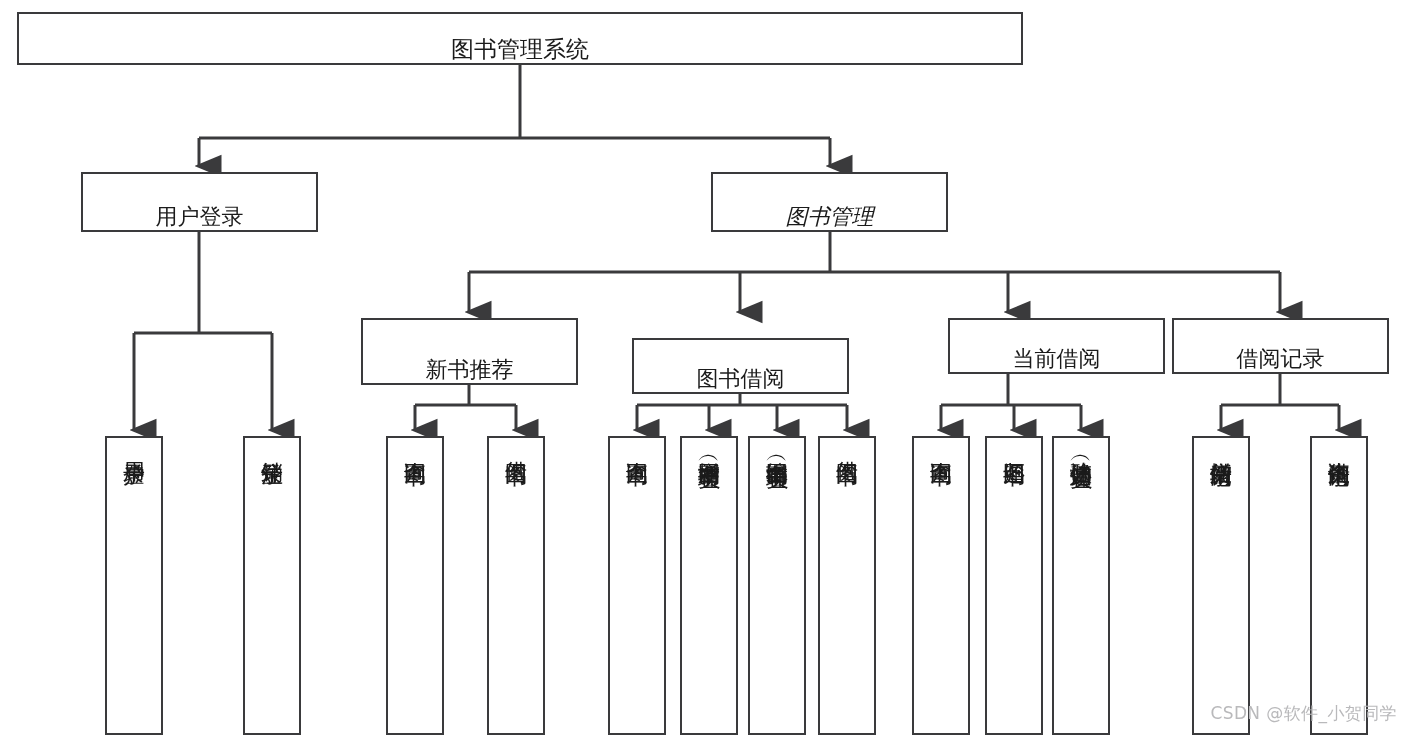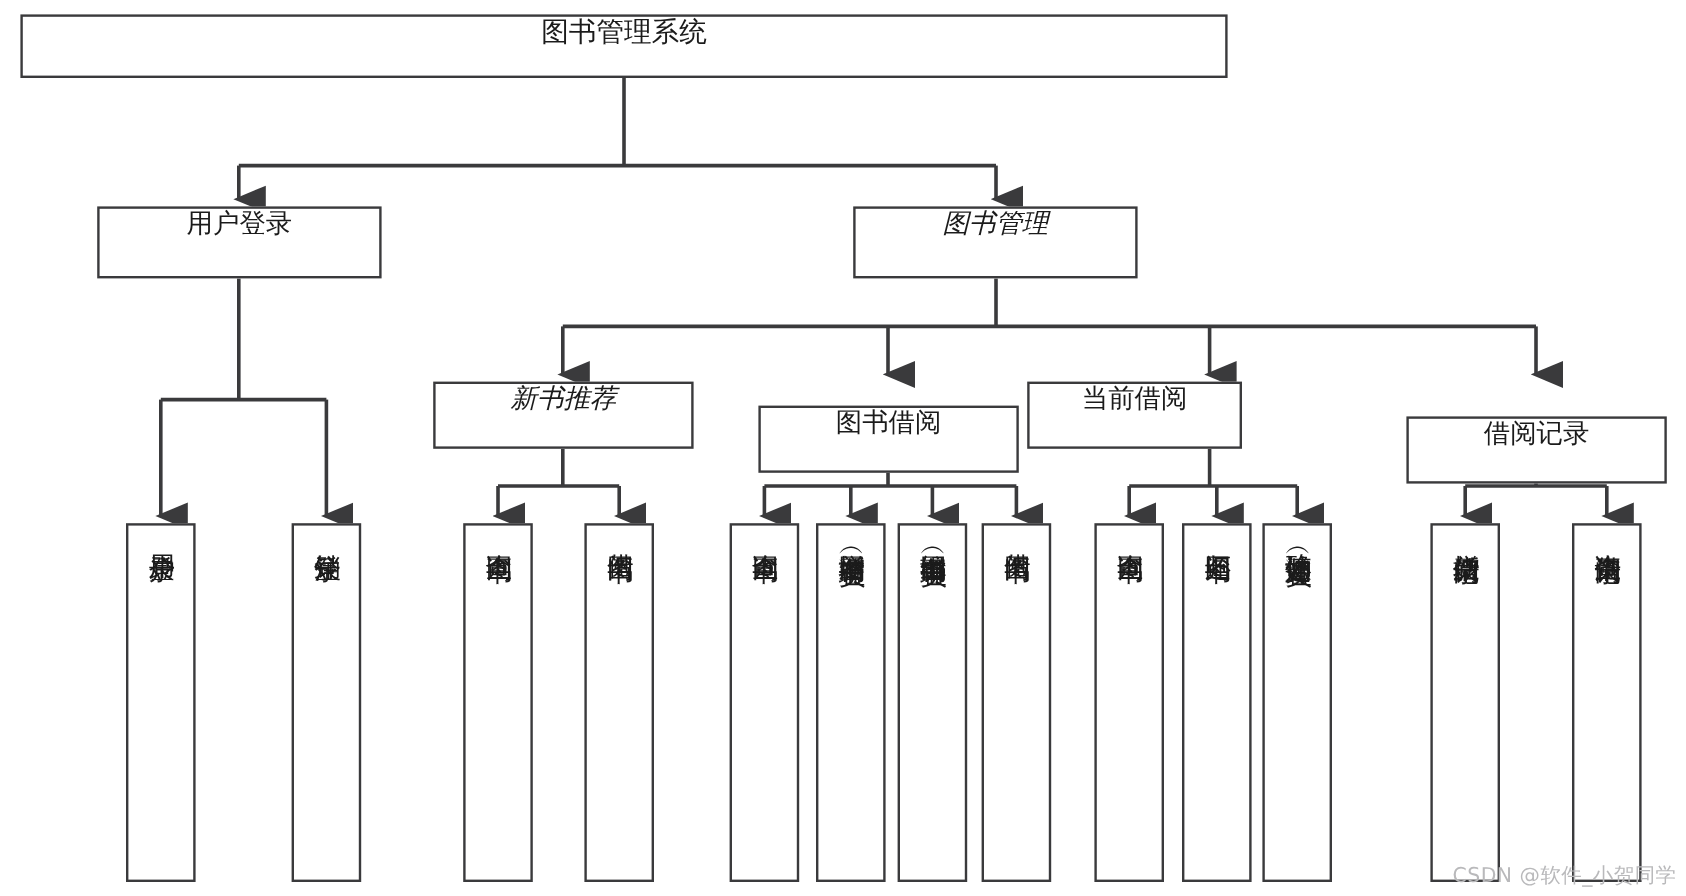--- a/index.html
+++ b/index.html
@@ -25,21 +25,21 @@
     width: 1405px;
     height: 747px;
     pointer-events: none;
   }
   .node {
     position: absolute;
     box-sizing: border-box;
     background: #ffffff;
     border: 2px solid #3a3a3c;
     display: flex;
-    align-items: flex-start;
+    align-items: flex-end;
     justify-content: center;
     color: #1b1b1b;
     line-height: 1.18;
   }
   .node-root {
     font-size: 23px;
   }
   .node-branch {
     font-size: 22px;
   }
@@ -59,21 +59,21 @@
     white-space: nowrap;
     display: block;
   }
   .htext {
     white-space: nowrap;
     display: block;
   }
   #watermark {
     position: absolute;
     right: 8px;
-    bottom: 6px;
+    bottom: 22px;
     font-size: 17px;
     color: #b9b9bb;
     white-space: nowrap;
     letter-spacing: 0.4px;
   }
 </style>
 </head>
 <body>
 
 <div id="diagram-root">
@@ -132,30 +132,30 @@
     <span class="htext">图书管理系统</span>
   </div>
 
   <div class="node node-branch" style="left: 81px; top: 172px; width: 237px; height: 60px;">
     <span class="htext">用户登录</span>
   </div>
   <div class="node node-branch" style="left: 711px; top: 172px; width: 237px; height: 60px; font-style: italic;">
     <span class="htext">图书管理</span>
   </div>
 
-  <div class="node node-group" style="left: 361px; top: 318px; width: 217px; height: 56px; font-style: italic;">
+  <div class="node node-group" style="left: 361px; top: 318px; width: 217px; height: 67px;">
     <span class="htext">新书推荐</span>
   </div>
   <div class="node node-group" style="left: 632px; top: 318px; width: 217px; height: 56px; margin-top: 20px;">
     <span class="htext">图书借阅</span>
   </div>
-  <div class="node node-group" style="left: 856px; top: 318px; width: 179px; height: 56px;">
+  <div class="node node-group" style="left: 948px; top: 318px; width: 217px; height: 56px;">
     <span class="htext">当前借阅</span>
   </div>
-  <div class="node node-group" style="left: 1172px; top: 318px; width: 217px; height: 56px; margin-top: 29px;">
+  <div class="node node-group" style="left: 1172px; top: 318px; width: 217px; height: 56px;">
     <span class="htext">借阅记录</span>
   </div>
 
   <div class="node node-leaf" style="left: 105px; top: 436px; width: 58px; height: 299px;">
     <span class="vtext">用户登录</span>
   </div>
   <div class="node node-leaf" style="left: 243px; top: 436px; width: 58px; height: 299px;">
     <span class="vtext">注销登录</span>
   </div>
   <div class="node node-leaf" style="left: 386px; top: 436px; width: 58px; height: 299px;">

